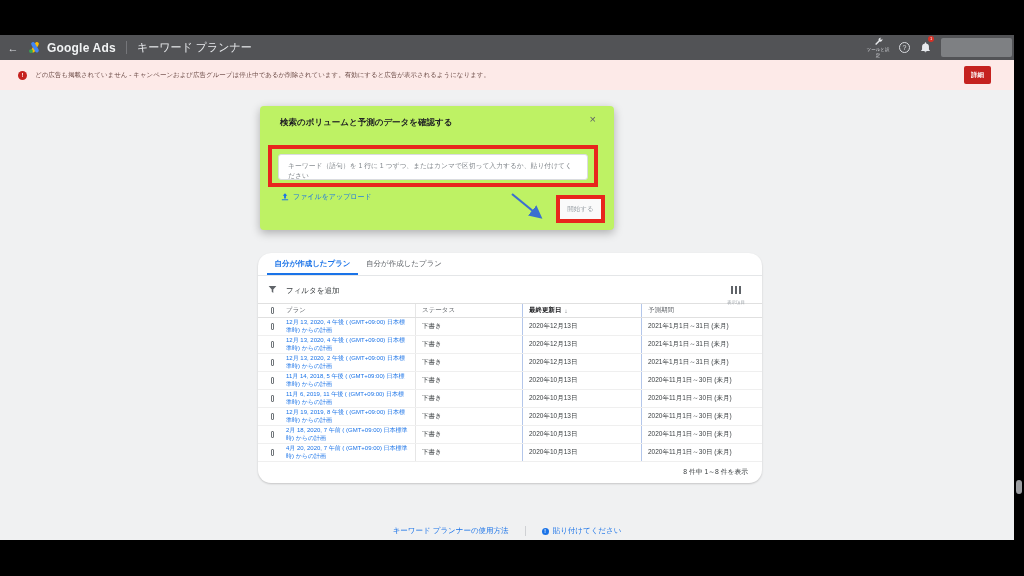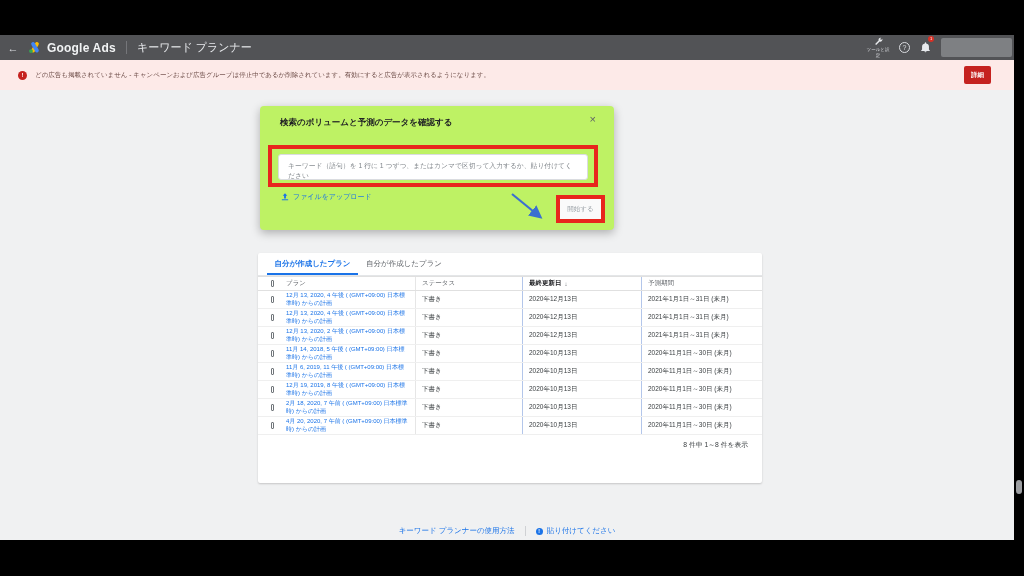--- a/index.html
+++ b/index.html
@@ -55,21 +55,21 @@
   .upload-link svg { width:8px; height:8px; margin-right:4px; }
   .upload-label { font-size:7px; color:#1a73e8; }
   .anno-arrow { position:absolute; left:248px; top:85px; width:40px; height:32px; }
   .anno-box-btn { position:absolute; left:296px; top:89px; width:49px; height:28px; border:4px solid #e8261d;
                   display:flex; align-items:center; justify-content:center; }
   .start-btn { width:100%; height:100%; background:#fafafa; border:none; color:#9aa0a6; font-size:6.5px;
                display:flex; align-items:center; justify-content:center; }
 
   
   .card { position:absolute; left:258px; top:218px; width:504px; height:230px; background:#fff;
-          border-radius:2px; box-shadow:0 1px 2px rgba(0,0,0,.18); }
+          border-radius:13px; box-shadow:0 1px 2px rgba(0,0,0,.18); }
   .tabs { position:relative; height:23px; border-bottom:1px solid #e4e6e8; display:flex; }
   .tab { display:flex; align-items:center; justify-content:center; font-size:7.5px; cursor:pointer; }
   .tab-active { position:absolute; left:9px; width:91px; height:100%; color:#1a73e8; font-weight:bold; }
   .tab-inactive { position:absolute; left:100px; width:92px; height:100%; color:#5f6368; }
   .tab-underline { position:absolute; left:9px; bottom:0; width:91px; height:2.5px; background:#1a73e8; }
   .filter-row { position:relative; height:27px; }
   .funnel { position:absolute; left:10px; top:9px; width:9px; height:9px; }
   .filter-label { position:absolute; left:28px; top:10px; font-size:7.5px; color:#3c4043; }
   .columns-btn { position:absolute; right:5px; top:4px; width:42px; text-align:center; cursor:pointer; }
   .col-bars { display:inline-flex; gap:1.5px; }
@@ -85,21 +85,21 @@
   .bl-blue { border-left:1px solid #b3c6ea; }
   .trow { height:18px; border-bottom:1px solid #efefef; }
   .cell { font-size:6.5px; color:#3c4043; padding:0 6px; height:100%; display:flex; align-items:center; }
   .c-plan { color:#1a73e8; font-size:6px; line-height:7.5px; align-items:center; cursor:pointer; }
   .cb { width:7px; height:7px; border:1px solid #70757a; border-radius:1px; margin-left:7px; display:block; background:#fff; }
   .tfoot { height:20px; display:flex; align-items:center; justify-content:flex-end; padding-right:14px;
            font-size:6.8px; color:#3c4043; }
 
   
   .bottom-links { position:absolute; left:0; top:489px; width:1014px; height:14px;
-                  display:flex; align-items:center; justify-content:center; gap:10px; }
+                  display:flex; align-items:center; justify-content:center; gap:16px; }
   .blink { font-size:7.5px; color:#1a73e8; cursor:pointer; display:flex; align-items:center; }
   .blink-sep { width:1px; height:10px; background:#cfd1d4; }
   .announce-icon { width:7px; height:7px; border-radius:50%; background:#1a73e8; color:#fff; font-size:5px;
                    font-weight:bold; display:flex; align-items:center; justify-content:center; margin-right:4px; }
 
   .scroll-thumb { position:absolute; left:1016px; top:480px; width:6px; height:14px; background:#9c9ea1; border-radius:3px; }
 </style>
 </head>
 <body>
 
@@ -172,20 +172,34 @@
       </div>
     </div>
 
     <div class="card">
       <div class="tabs">
         <div class="tab tab-active">自分が作成したプラン</div>
         <div class="tab tab-inactive">自分が作成したプラン</div>
         <div class="tab-underline"></div>
       </div>
 
+      <div class="filter-row">
+        <svg class="funnel" viewBox="0 0 14 14">
+          <path fill="#5f6368" d="M1 1.5h12L8.2 7.1v5.4L5.8 10.6V7.1z"></path>
+        </svg>
+        <span class="filter-label">フィルタを追加</span>
+        <div class="columns-btn">
+          <span class="col-bars">
+              <i></i>
+              <i></i>
+              <i></i>
+            </span>
+          <span class="columns-label">表示項目</span>
+        </div>
+      </div>
 
       <div class="grid-row thead">
         <div class="th">
             <span class="cb"></span>
           </div>
         <div class="th">プラン</div>
         <div class="th bl-gray">ステータス</div>
         <div class="th bl-blue th-updated">
           <span>最終更新日</span>
           <span class="sort-arrow">↓</span>

